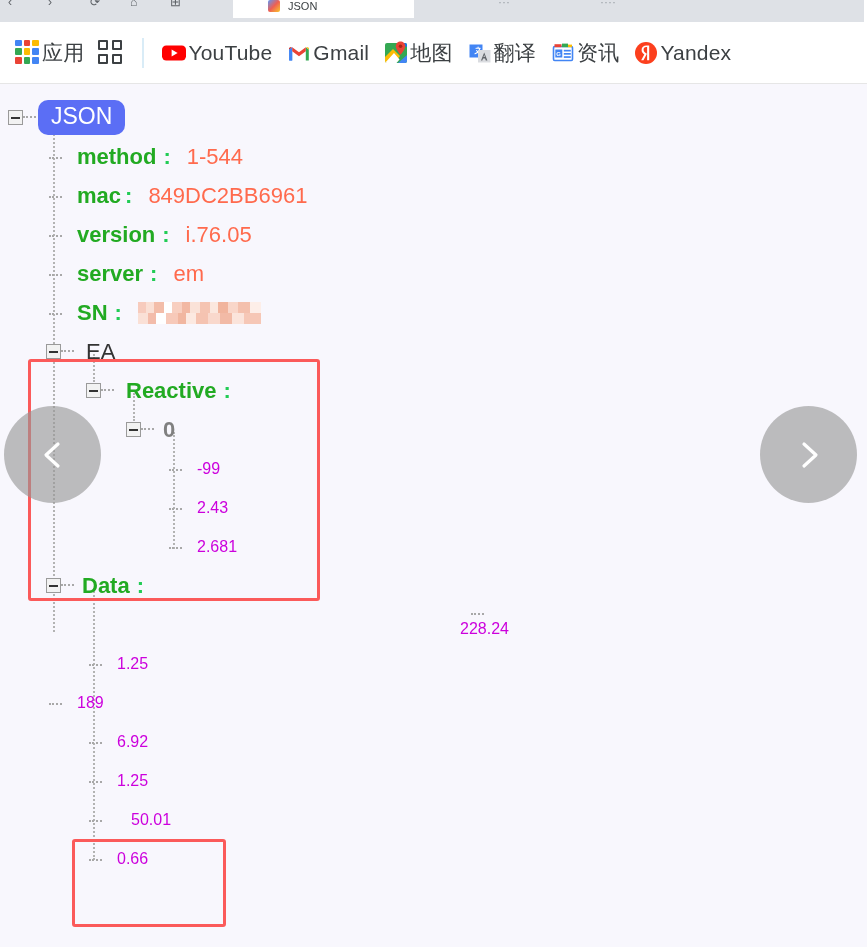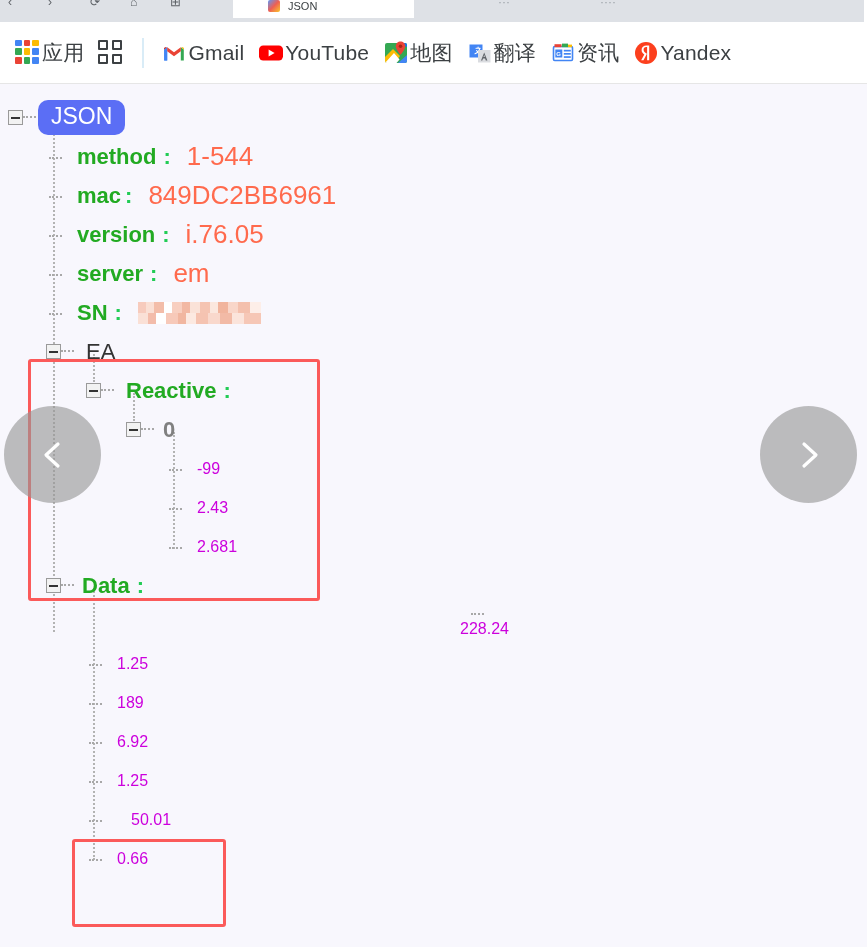--- a/index.html
+++ b/index.html
@@ -196,21 +196,21 @@
   }
 
   .k {
     font-size: 22px;
     font-weight: bold;
     color: #22aa22;
     white-space: nowrap;
   }
   .k-colon { color: #22cc55; font-weight: bold; }
   .v-str {
-    font-size: 26px;
+    font-size: 22px;
     color: #ff6a4d;
     margin-left: 16px;
     white-space: nowrap;
   }
   .v-num {
     font-size: 16px;
     color: #cc00dd;
     white-space: nowrap;
   }
   .k-plain {
@@ -322,47 +322,47 @@
           <i></i>
           <i></i>
         </span>
     </span>
     <span class="bm-label"></span>
   </div>
 
   <div class="bm-sep"></div>
 
   <div class="bm">
+    <span class="bm-icon ico-yt">
+      <svg width="26" height="26" viewBox="0 0 26 26">
+        <rect x="1" y="5.5" width="24" height="15" rx="4.2" fill="#ff0000"></rect>
+        <path d="M10.6 9.5v7l6-3.5z" fill="#ffffff"></path>
+      </svg>
+    </span>
+    <span class="bm-label">YouTube</span>
+  </div>
+
+  <div class="bm">
     <span class="bm-icon ico-gmail">
       <svg width="26" height="26" viewBox="0 0 26 26">
         <path d="M3 20.5V8.5l10 7.2 10-7.2v12" fill="none" stroke="#ffffff" stroke-width="0"></path>
         <path d="M3 20.5V9.2l10 7 10-7v11.3" fill="#ffffff"></path>
         <path d="M3 20.5V9.2l3.2-2.3 6.8 4.9 6.8-4.9L23 9.2v11.3" fill="none"></path>
         <path d="M3.2 20.6V9.4l3-2.2v13.4z" fill="#4285f4"></path>
         <path d="M22.8 20.6V9.4l-3-2.2v13.4z" fill="#34a853"></path>
         <path d="M6.2 7.2v13.4h-3V9.4z" fill="#4285f4"></path>
         <path d="M6.2 7.2L13 12.2l6.8-5v4.1L13 16.3 6.2 11.3z" fill="#ea4335"></path>
         <path d="M19.8 7.2L23 9.4v-.6c0-1.2-1.4-1.9-2.3-1.2z" fill="#fbbc05"></path>
         <path d="M6.2 7.2L3 9.4v-.6c0-1.2 1.4-1.9 2.3-1.2z" fill="#c5221f"></path>
       </svg>
     </span>
     <span class="bm-label">Gmail</span>
   </div>
 
   <div class="bm">
-    <span class="bm-icon ico-yt">
-      <svg width="26" height="26" viewBox="0 0 26 26">
-        <rect x="1" y="5.5" width="24" height="15" rx="4.2" fill="#ff0000"></rect>
-        <path d="M10.6 9.5v7l6-3.5z" fill="#ffffff"></path>
-      </svg>
-    </span>
-    <span class="bm-label">YouTube</span>
-  </div>
-
-  <div class="bm">
     <span class="bm-icon ico-maps">
       <svg width="26" height="26" viewBox="0 0 26 26">
         <rect x="2" y="3" width="22" height="20" rx="2" fill="#34a853"></rect>
         <path d="M2 17l8-8 7 7-5 7H4a2 2 0 01-2-2z" fill="#fbbc05"></path>
         <path d="M2 23l9-10 5.5 6.5-3 3.5H4a2 2 0 01-2-2z" fill="#ffffff"></path>
         <path d="M24 5v10l-9 8h7a2 2 0 002-2z" fill="#4285f4"></path>
         <path d="M14 3l10 4V5a2 2 0 00-2-2z" fill="#1a73e8"></path>
         <path d="M17.5 1.5c2.6 0 4.7 2.1 4.7 4.7 0 3.4-4.7 8.6-4.7 8.6S12.8 9.6 12.8 6.2c0-2.6 2.1-4.7 4.7-4.7z" fill="#ea4335"></path>
         <circle cx="17.5" cy="6.2" r="1.8" fill="#a52714"></circle>
       </svg>
@@ -505,21 +505,21 @@
     </div>
 
     <div class="node" style="padding-left:88px;flex-direction:column;">
       <span class="leafline"></span>
       <span class="v-num" style="margin-left:14px;">228.24</span>
     </div>
     <div class="node" style="padding-left:88px;">
       <span class="leafline"></span>
       <span class="v-num" style="margin-left:14px;">1.25</span>
     </div>
-    <div class="node" style="padding-left:88px;">
+    <div class="node" style="padding-left:48px;">
       <span class="leafline"></span>
       <span class="v-num" style="margin-left:14px;">189</span>
     </div>
     <div class="node" style="padding-left:88px;">
       <span class="leafline"></span>
       <span class="v-num" style="margin-left:14px;">6.92</span>
     </div>
     <div class="node" style="padding-left:88px;">
       <span class="leafline"></span>
       <span class="v-num" style="margin-left:14px;">1.25</span>

